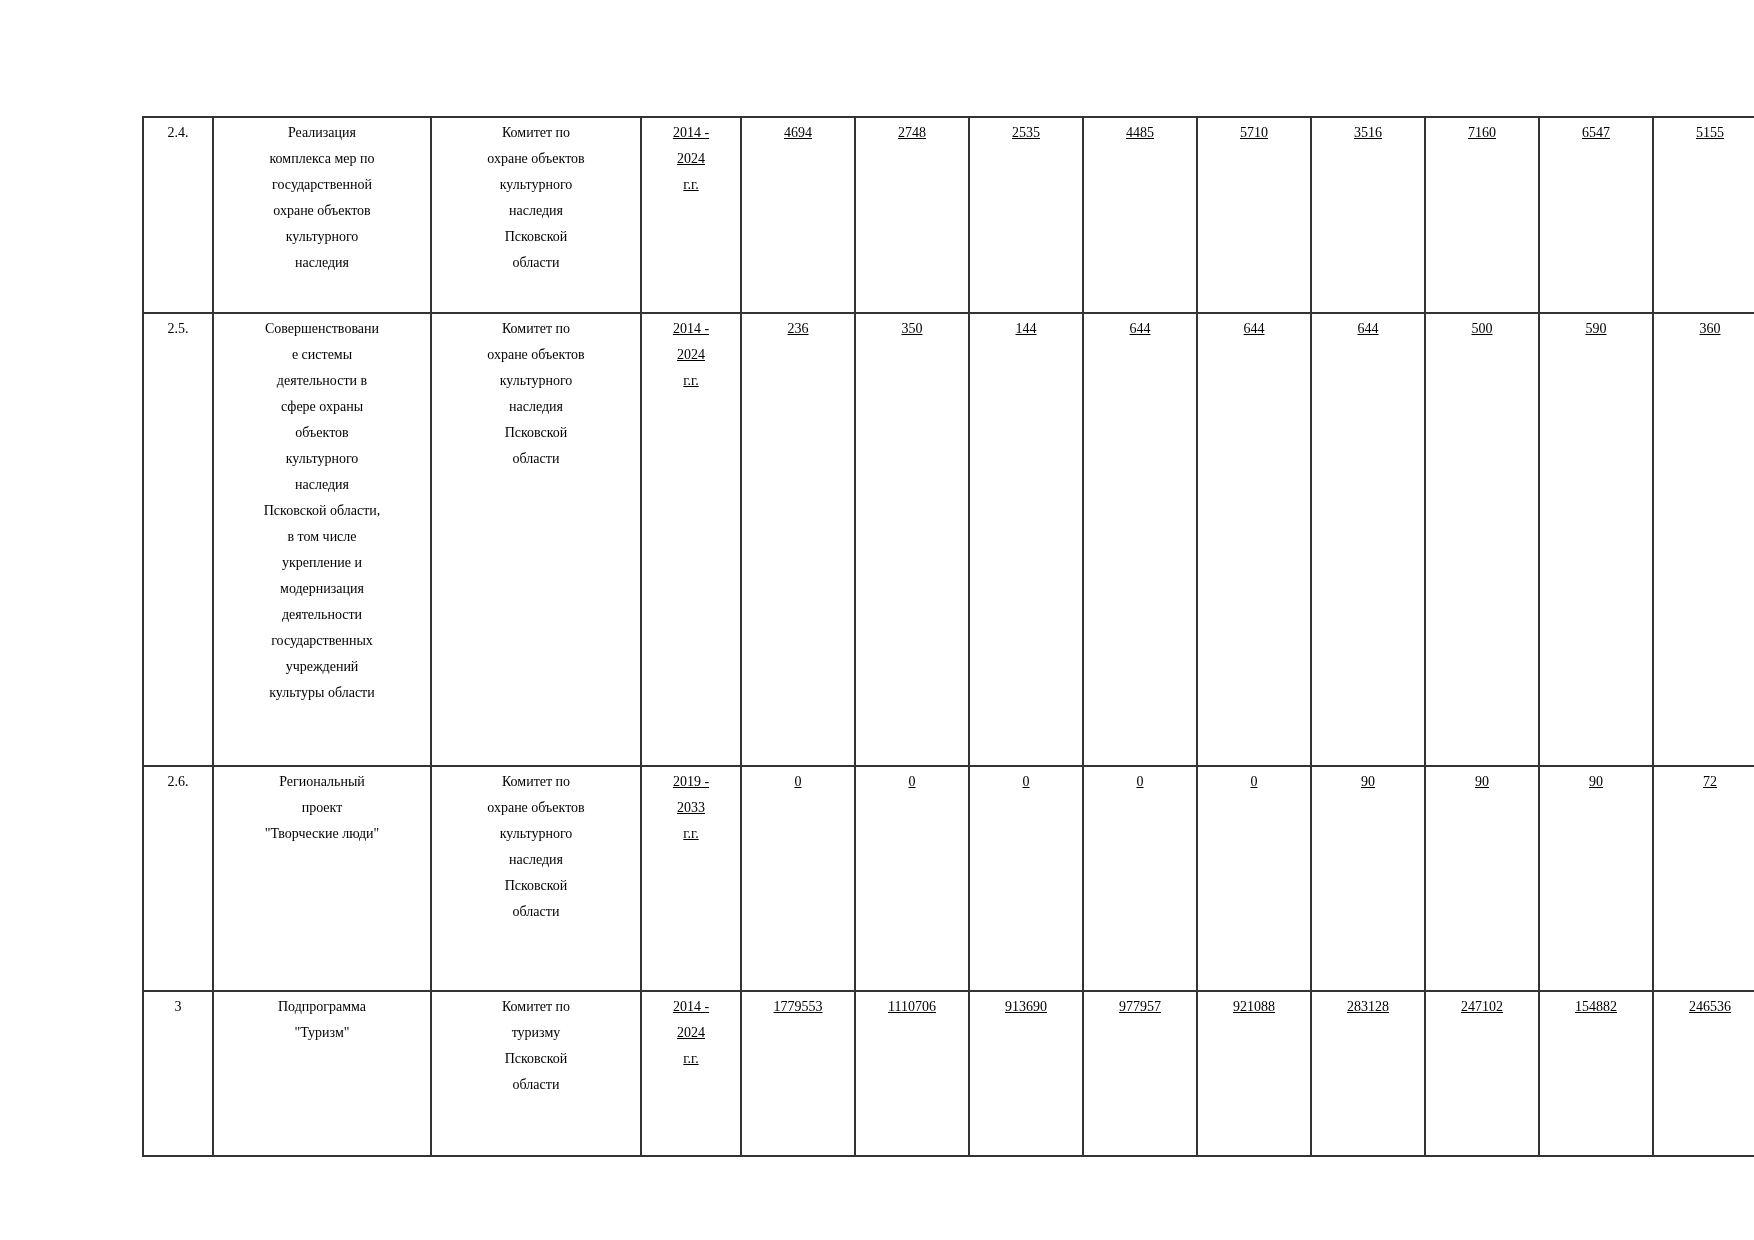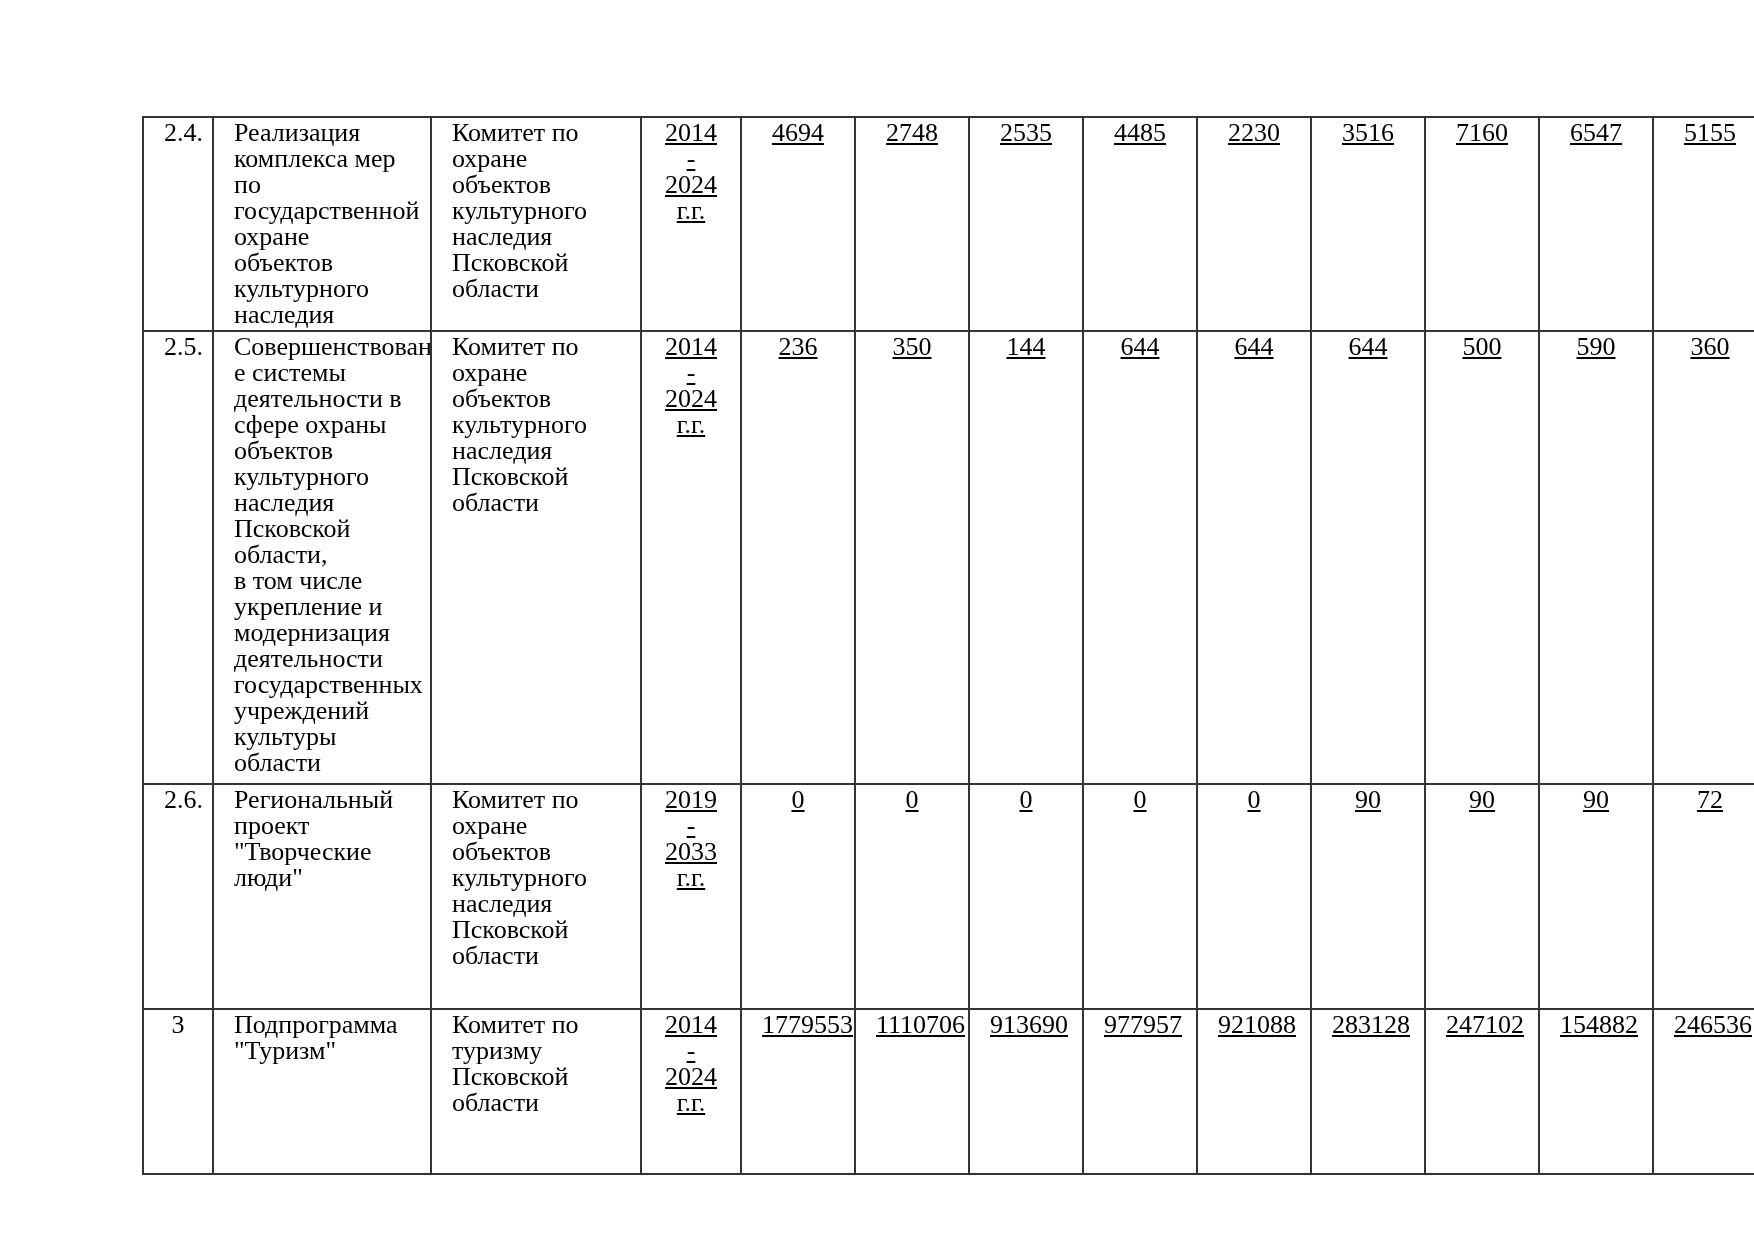--- a/index.html
+++ b/index.html
@@ -22,28 +22,28 @@
     position: absolute;
     left: 142px;
     top: 116px;
     width: 1624px;
     table-layout: fixed;
     border-collapse: collapse;
   }
   table.doc-table td {
     border: 2px solid #333333;
     vertical-align: top;
-    padding: 2px 20px;
-    font-size: 26px;
+    padding: 2px 4px;
+    font-size: 14px;
     line-height: 26px;
     white-space: pre-line;
     overflow: hidden;
   }
   td.c-num   { text-align: center; }
-  td.c-text  { text-align: left; margin-left: 16px; }
+  td.c-text  { text-align: center; margin-left: 16px; }
   td.c-years { text-align: center; text-decoration: underline; }
   td.c-val   { text-align: center; text-decoration: underline; }
   tr.row-0 { height: 196px; }
   tr.row-1 { height: 453px; }
   tr.row-2 { height: 225px; }
   tr.row-3 { height: 165px; }
 </style>
 </head>
 <body>
 
@@ -79,21 +79,21 @@
 наследия
 Псковской
 области</td>
           <td class="c-years">2014 -
 2024
 г.г.</td>
           <td class="c-val">4694</td>
           <td class="c-val">2748</td>
           <td class="c-val">2535</td>
           <td class="c-val">4485</td>
-          <td class="c-val">2230</td>
+          <td class="c-val">5710</td>
           <td class="c-val">3516</td>
           <td class="c-val">7160</td>
           <td class="c-val">6547</td>
           <td class="c-val">5155</td>
         </tr>
         <tr class="row-1">
           <td class="c-num">2.5.</td>
           <td class="c-text">Совершенствовани
 е системы
 деятельности в

